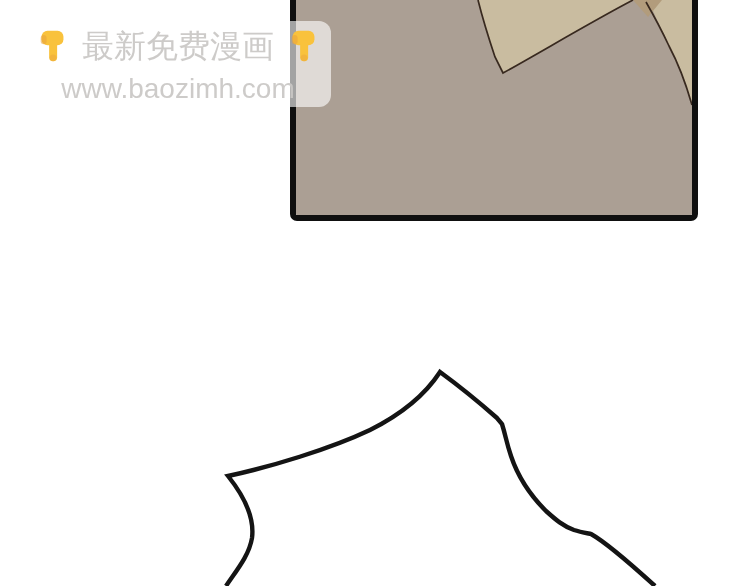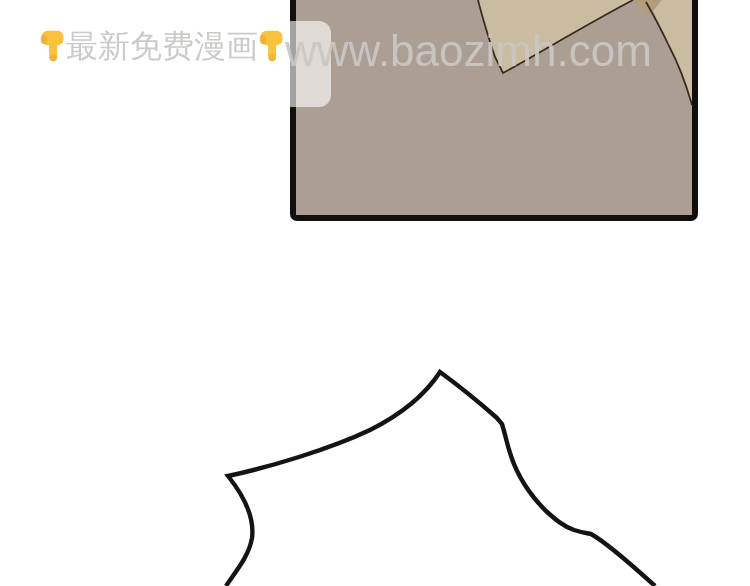--- a/index.html
+++ b/index.html
@@ -28,36 +28,36 @@
   }
 
   
   .watermark {
     position: absolute;
     left: 25px; top: 21px;
     width: 306px; height: 86px;
     border-radius: 12px;
     box-sizing: border-box;
     padding: 5px 14px 0 14px;
-    display: flex; flex-direction: row;
+    display: flex; flex-direction: column;
     z-index: 5;
   }
   .wm-row1 {
     display: flex; align-items: center; justify-content: space-between;
     height: 40px;
   }
   .wm-slogan {
     font-size: 32px; line-height: 1;
     white-space: nowrap;
   }
   .wm-hand { width: 27px; height: 32px; flex: 0 0 auto; }
   .wm-url {
     text-align: center;
-    font-size: 44px; line-height: 1;
-    margin-top: 3px;
+    font-size: 28px; line-height: 1;
+    margin-top: 9px;
     white-space: nowrap;
   }
 </style>
 </head>
 <body style="background-color: rgb(255, 255, 255);">
 
 <div class="panel" style="border-color: rgb(15, 15, 15);">
   <svg viewBox="0 0 396 215" preserveAspectRatio="none">
 
     <rect x="0" y="0" width="396" height="215" fill="#ab9f94"></rect>

